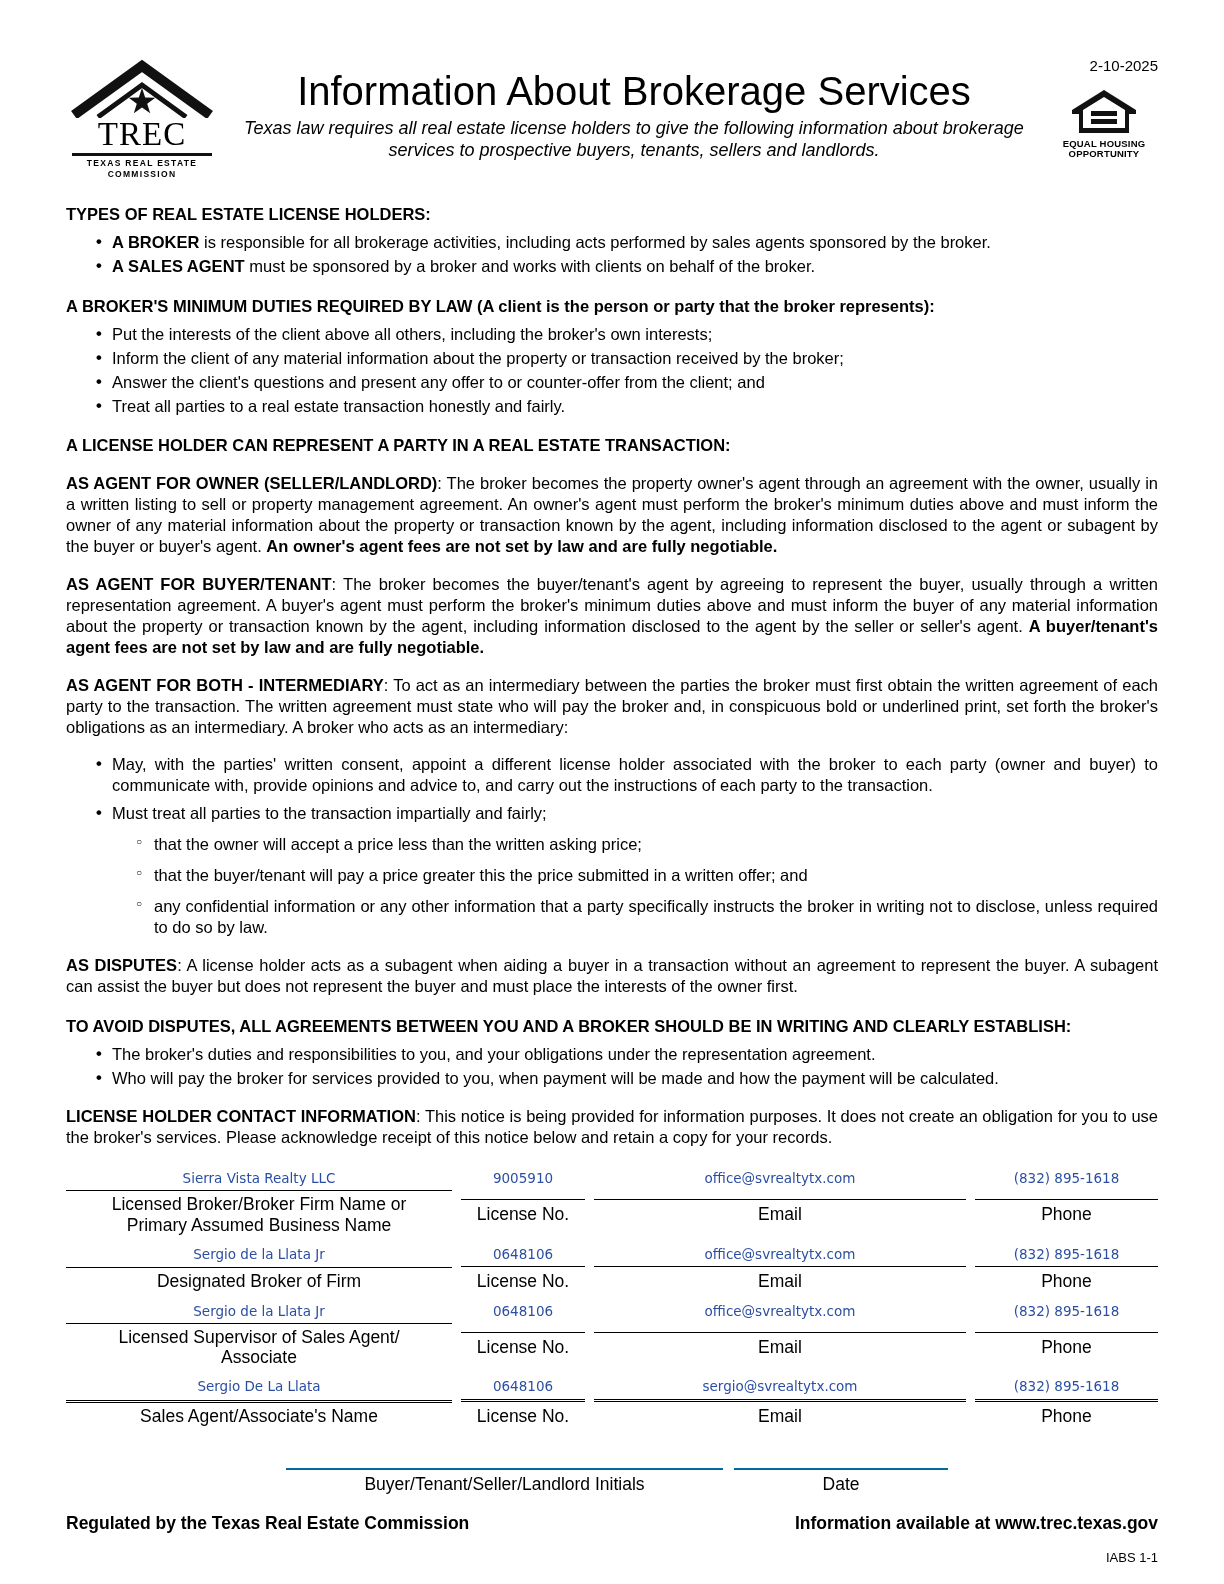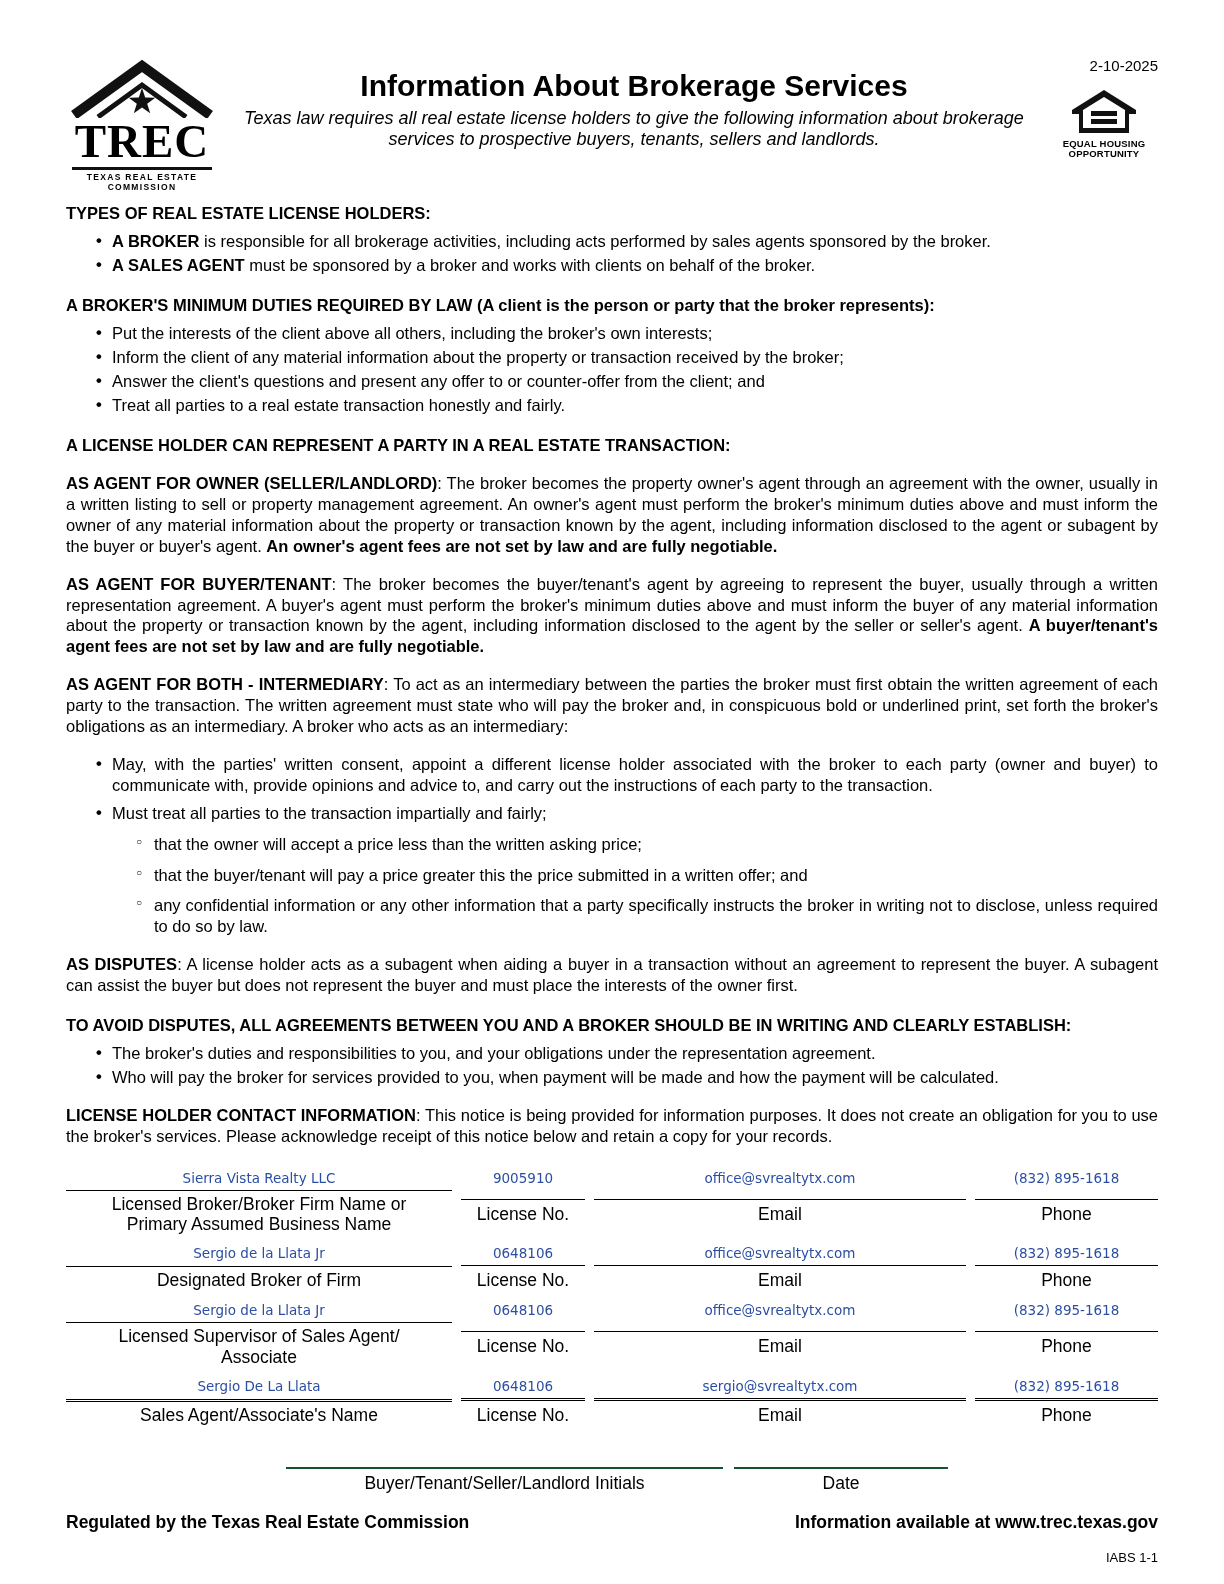--- a/index.html
+++ b/index.html
@@ -8,27 +8,27 @@
     width:1224px; height:1584px;
     font-family:"Liberation Sans", sans-serif;
     color:#000; font-size:16.5px; line-height:1.27;
   }
   .page { padding:56px 66px 0 66px; }
 
   
   .header { display:flex; align-items:flex-start; }
   .trec-logo { width:152px; text-align:center; flex:0 0 152px; }
   .trec-acronym {
-    font-family:"Liberation Serif", serif; font-weight:bold;
-    font-size:47px; letter-spacing:1px; line-height:0.95; margin-top:-4px;
+    font-family:"Liberation Serif", serif; font-weight:normal;
+    font-size:33px; letter-spacing:1px; line-height:0.95; margin-top:-4px;
   }
   .trec-rule { border-top:3px solid #111; margin:3px 6px 2px 6px; }
   .trec-caption { font-size:8.5px; font-weight:bold; letter-spacing:1.3px; }
   .header-center { flex:1; text-align:center; padding:14px 10px 0 10px; }
-  .doc-title { font-weight:bold; font-size:30px; line-height:1.05; margin:0; }
+  .doc-title { font-weight:normal; font-size:40px; line-height:1.05; margin:0; }
   .doc-subtitle { font-style:italic; font-size:18px; line-height:1.22; max-width:810px; margin:6px auto 0 auto; }
   .header-right { width:108px; flex:0 0 108px; text-align:center; }
   .doc-date { font-size:15px; margin-bottom:14px; text-align:right; }
   .eho-caption { font-size:9.5px; font-weight:bold; line-height:1.05; letter-spacing:0.2px; }
 
   
   .sec-h { font-weight:bold; margin-top:19px; text-align:justify; }
   .para  { margin-top:17px; text-align:justify; }
   .li  { position:relative; padding-left:46px; margin-top:3px; text-align:justify; }
   .li::before { content:"\2022"; position:absolute; left:30px; top:-1px; font-weight:bold; }
@@ -43,21 +43,21 @@
     text-align:center; color:#2b4ea3;
     font-family:"DejaVu Sans", sans-serif; font-size:13.5px;
     padding:6px 0 3px 0;
   }
   .lcell { text-align:center; font-size:17.5px; border-top:1.6px solid #000; padding:3px 0 5px 0; }
   .thick .lcell { border-top:3px double #000; }
   .lcell-inner { max-width:322px; margin:0 auto; line-height:1.15; }
 
   
   .sig { display:flex; margin-top:36px; padding-left:220px; }
-  .sig-block { border-top:2px solid #14532d; text-align:center; font-size:17.5px; padding-top:3px; }
+  .sig-block { border-top:2px solid #0369a1; text-align:center; font-size:17.5px; padding-top:3px; }
   .sig-initials { width:437px; }
   .sig-date { width:214px; margin-left:11px; }
   .footer { display:flex; justify-content:space-between; font-weight:bold; font-size:17.5px; margin-top:17px; }
   .formcode { text-align:right; font-size:13px; margin-top:16px; }
 </style>
 </head>
 <body>
 
 <div class="page">
 
@@ -89,21 +89,21 @@
           <path d="M34 8 L55 21 L55 39 L13 39 L13 21 Z" fill="#fff"></path>
           <rect x="21" y="22" width="26" height="5" fill="#111"></rect>
           <rect x="21" y="30" width="26" height="5" fill="#111"></rect>
         </svg>
       </span>
       <div class="eho-caption">EQUAL HOUSING</div>
       <div class="eho-caption">OPPORTUNITY</div>
     </div>
   </div>
 
-  <div class="sec-h" style="margin-top:10px">TYPES OF REAL ESTATE LICENSE HOLDERS:</div>
+  <div class="sec-h" style="margin-top:24px">TYPES OF REAL ESTATE LICENSE HOLDERS:</div>
   <div class="li tight"><b>A BROKER</b><span> is responsible for all brokerage activities, including acts performed by sales agents sponsored by the broker.</span></div>
   <div class="li"><b>A SALES AGENT</b><span> must be sponsored by a broker and works with clients on behalf of the broker.</span></div>
 
   <div class="sec-h">A BROKER'S MINIMUM DUTIES REQUIRED BY LAW (A client is the person or party that the broker represents):</div>
   <div class="li tight">Put the interests of the client above all others, including the broker's own interests;</div>
   <div class="li">Inform the client of any material information about the property or transaction received by the broker;</div>
   <div class="li">Answer the client's questions and present any offer to or counter-offer from the client; and</div>
   <div class="li">Treat all parties to a real estate transaction honestly and fairly.</div>
 
   <div class="sec-h">A LICENSE HOLDER CAN REPRESENT A PARTY IN A REAL ESTATE TRANSACTION:</div>

